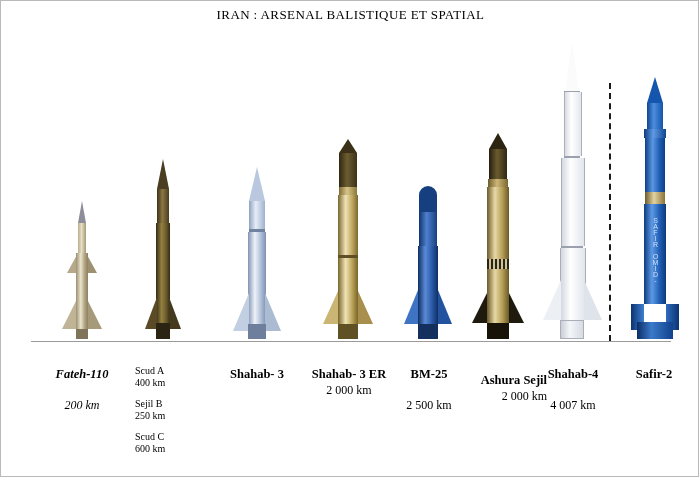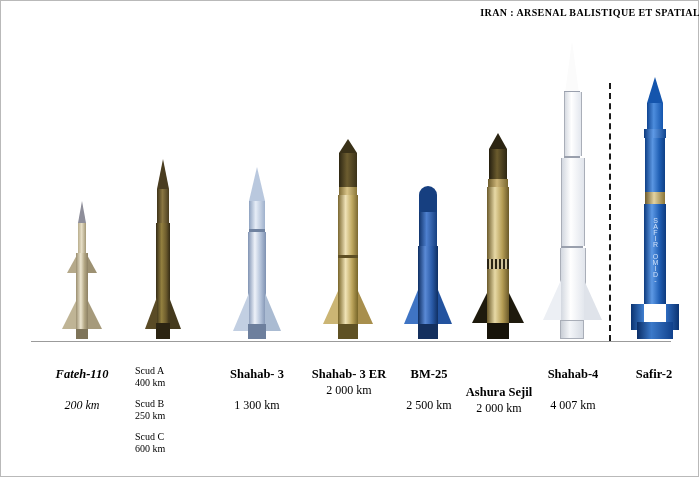--- a/index.html
+++ b/index.html
@@ -20,23 +20,23 @@
     height: 477px;
     border: 1px solid #b9b9b9;
     box-sizing: border-box;
     background: #ffffff;
   }
   #title {
     position: absolute;
     top: 6px;
     left: 0;
     width: 699px;
-    text-align: right;
-    font-size: 10px;
-    font-weight: bold;
+    text-align: center;
+    font-size: 13px;
+    font-weight: normal;
     letter-spacing: 0.4px;
     font-family: "Liberation Serif", serif;
   }
   
   #ground {
     position: absolute;
     left: 30px;
     top: 340px;
     width: 640px;
     height: 1px;
@@ -284,42 +284,41 @@
   </div>
 
   <div class="label" style="left:32px; top:366px; width:98px;font-style:italic;">
     <span class="name">Fateh-110</span>
     <span class="range">200 km</span>
   </div>
 
   <div class="smalllabel" style="left:134px; top:364px; width:60px;">
     <span class="nm">Scud A</span>
     <span class="rg">400 km</span>
-    <span class="nm">Scud B</span>
+    <span class="nm">Sejil B</span>
     <span class="rg">250 km</span>
     <span class="nm">Scud C</span>
     <span class="rg">600 km</span>
   </div>
 
   <div class="label" style="left:208px; top:366px; width:96px;">
     <span class="name">Shahab- 3</span>
-    <span class="range">1 300 km</span>
   </div>
 
   <div class="label" style="left:300px; top:366px; width:96px;text-align:center;">
     <span class="name" style="line-height:15px;">Shahab- 3 ER</span>
     <span class="range" style="margin-top:1px;">2 000 km</span>
   </div>
 
   <div class="label" style="left:380px; top:366px; width:96px;">
     <span class="name">BM-25</span>
     <span class="range">2 500 km</span>
   </div>
 
-  <div class="label" style="left:450px; top:384px; width:96px;">
+  <div class="label" style="left:450px; top:372px; width:96px;text-align:right;">
     <span class="name" style="line-height:15px;">Ashura Sejil</span>
     <span class="range" style="margin-top:1px;">2 000 km</span>
   </div>
 
   <div class="label" style="left:524px; top:366px; width:96px;">
     <span class="name">Shahab-4</span>
     <span class="range">4 007 km</span>
   </div>
 
   <div class="label" style="left:608px; top:366px; width:90px;">

